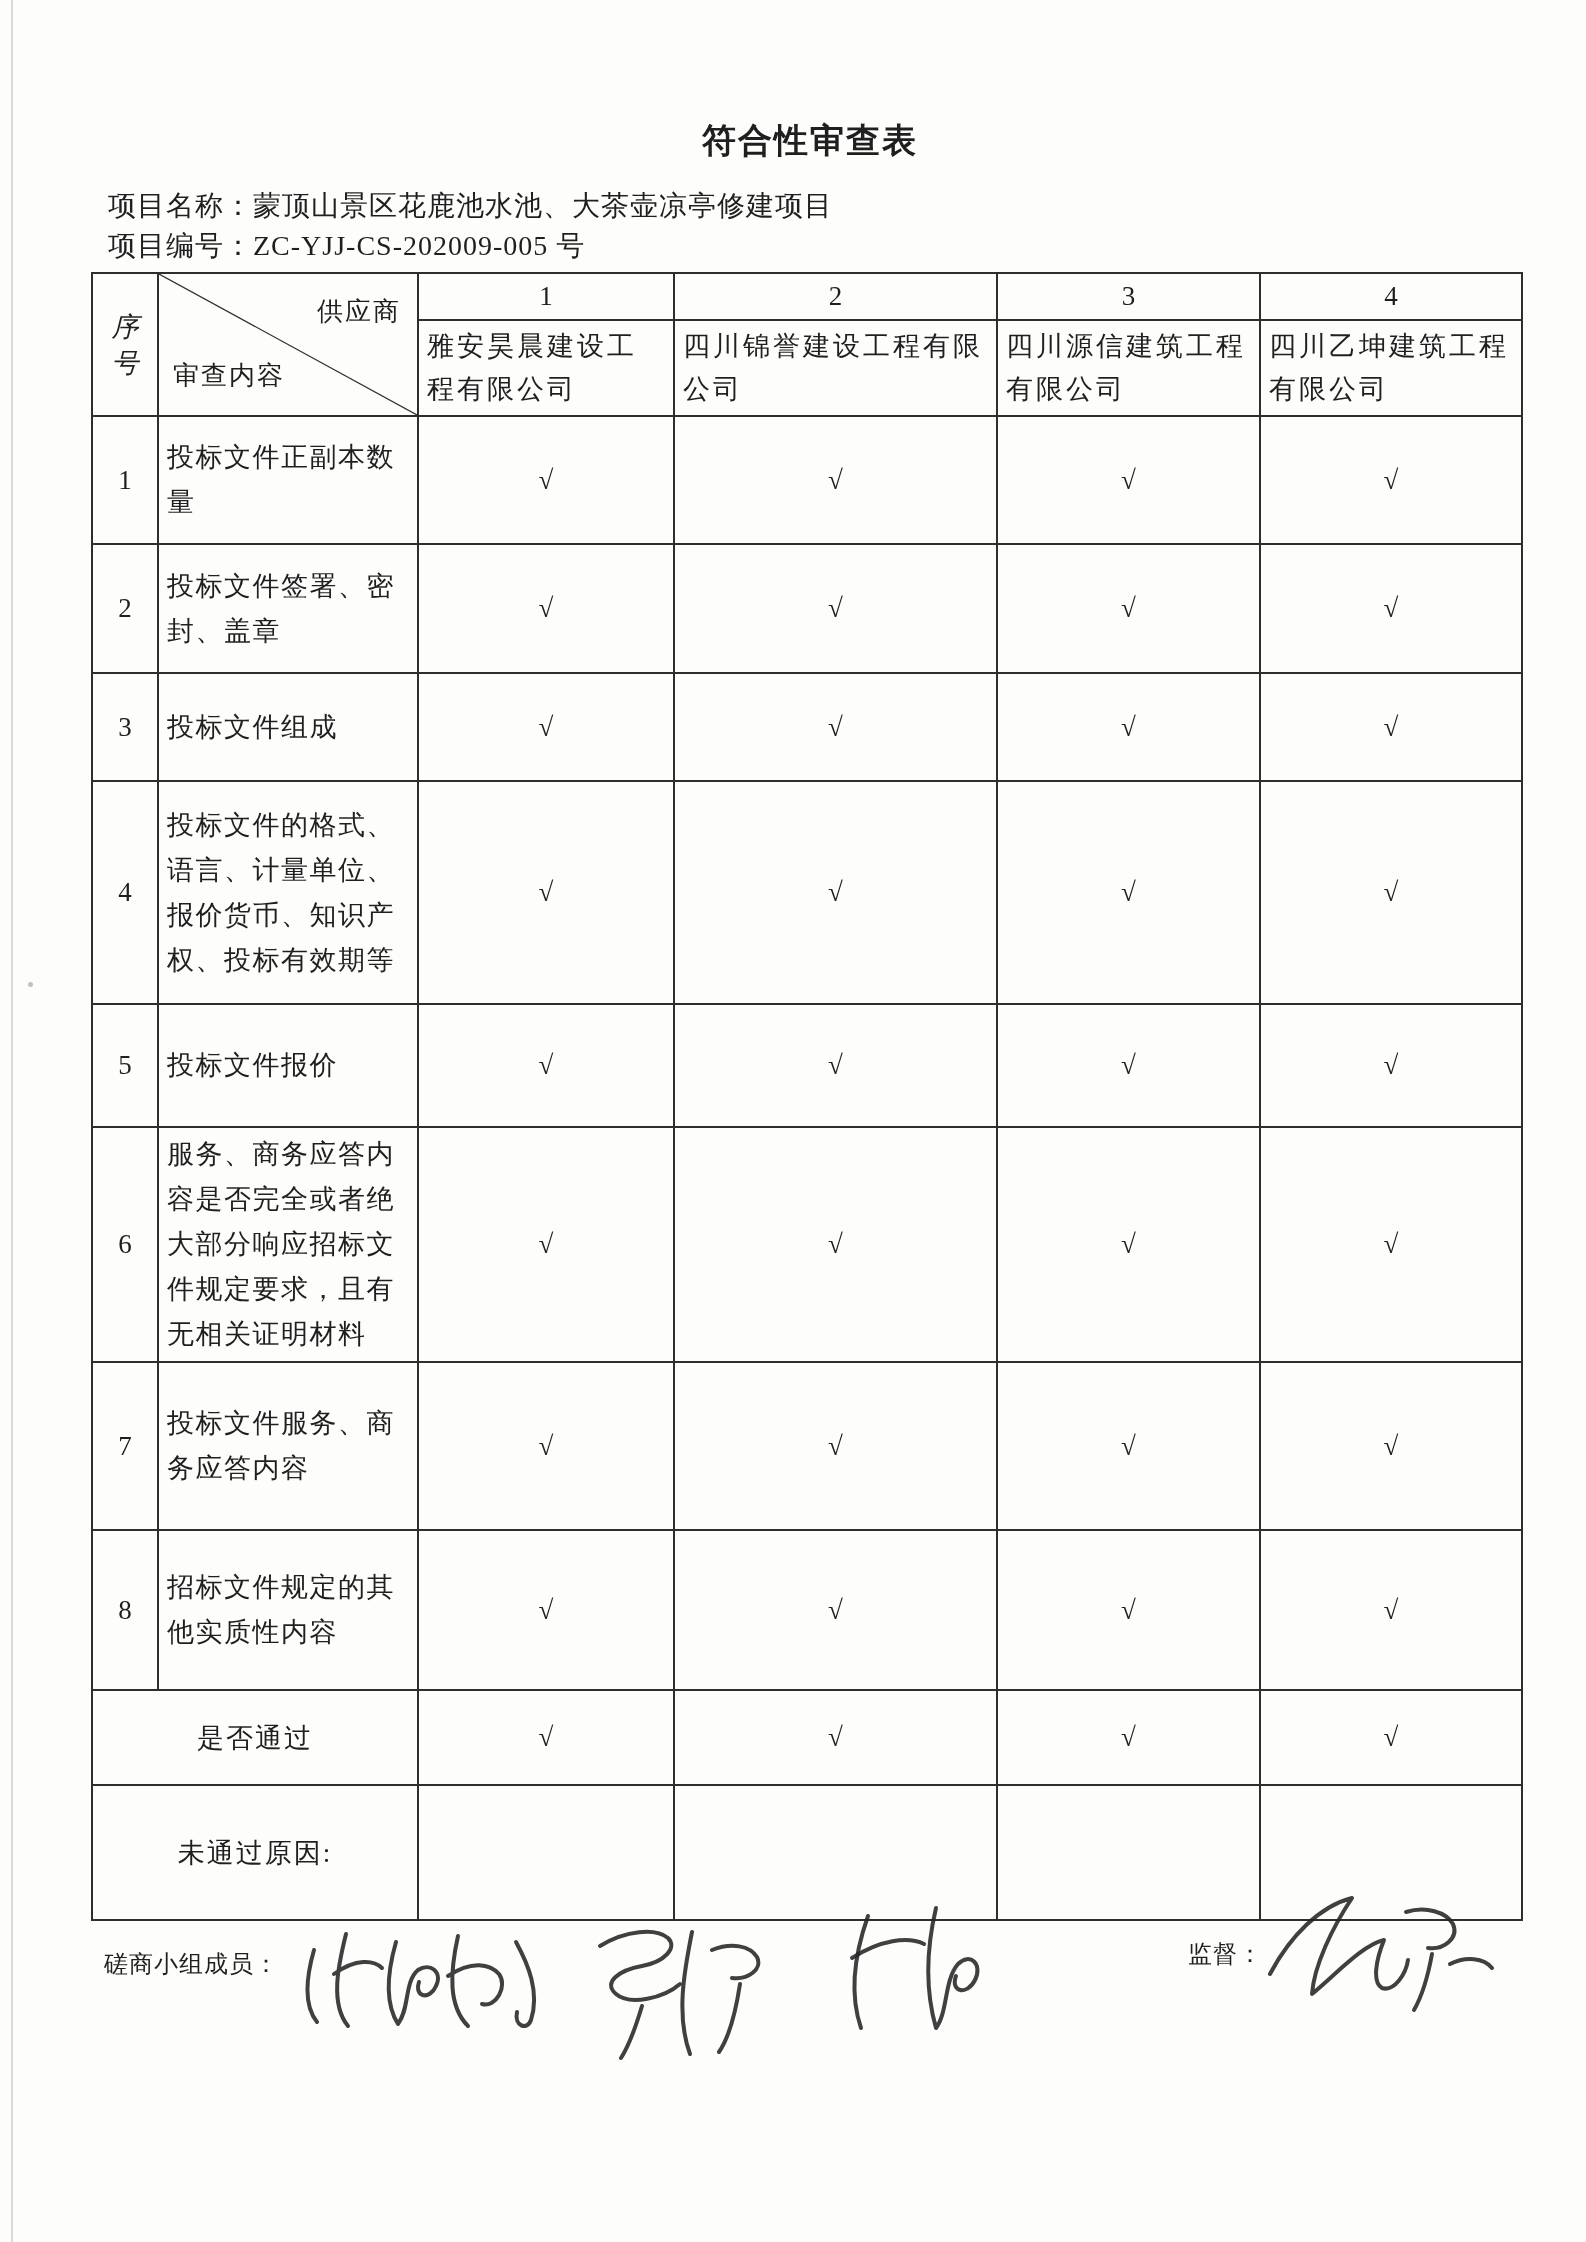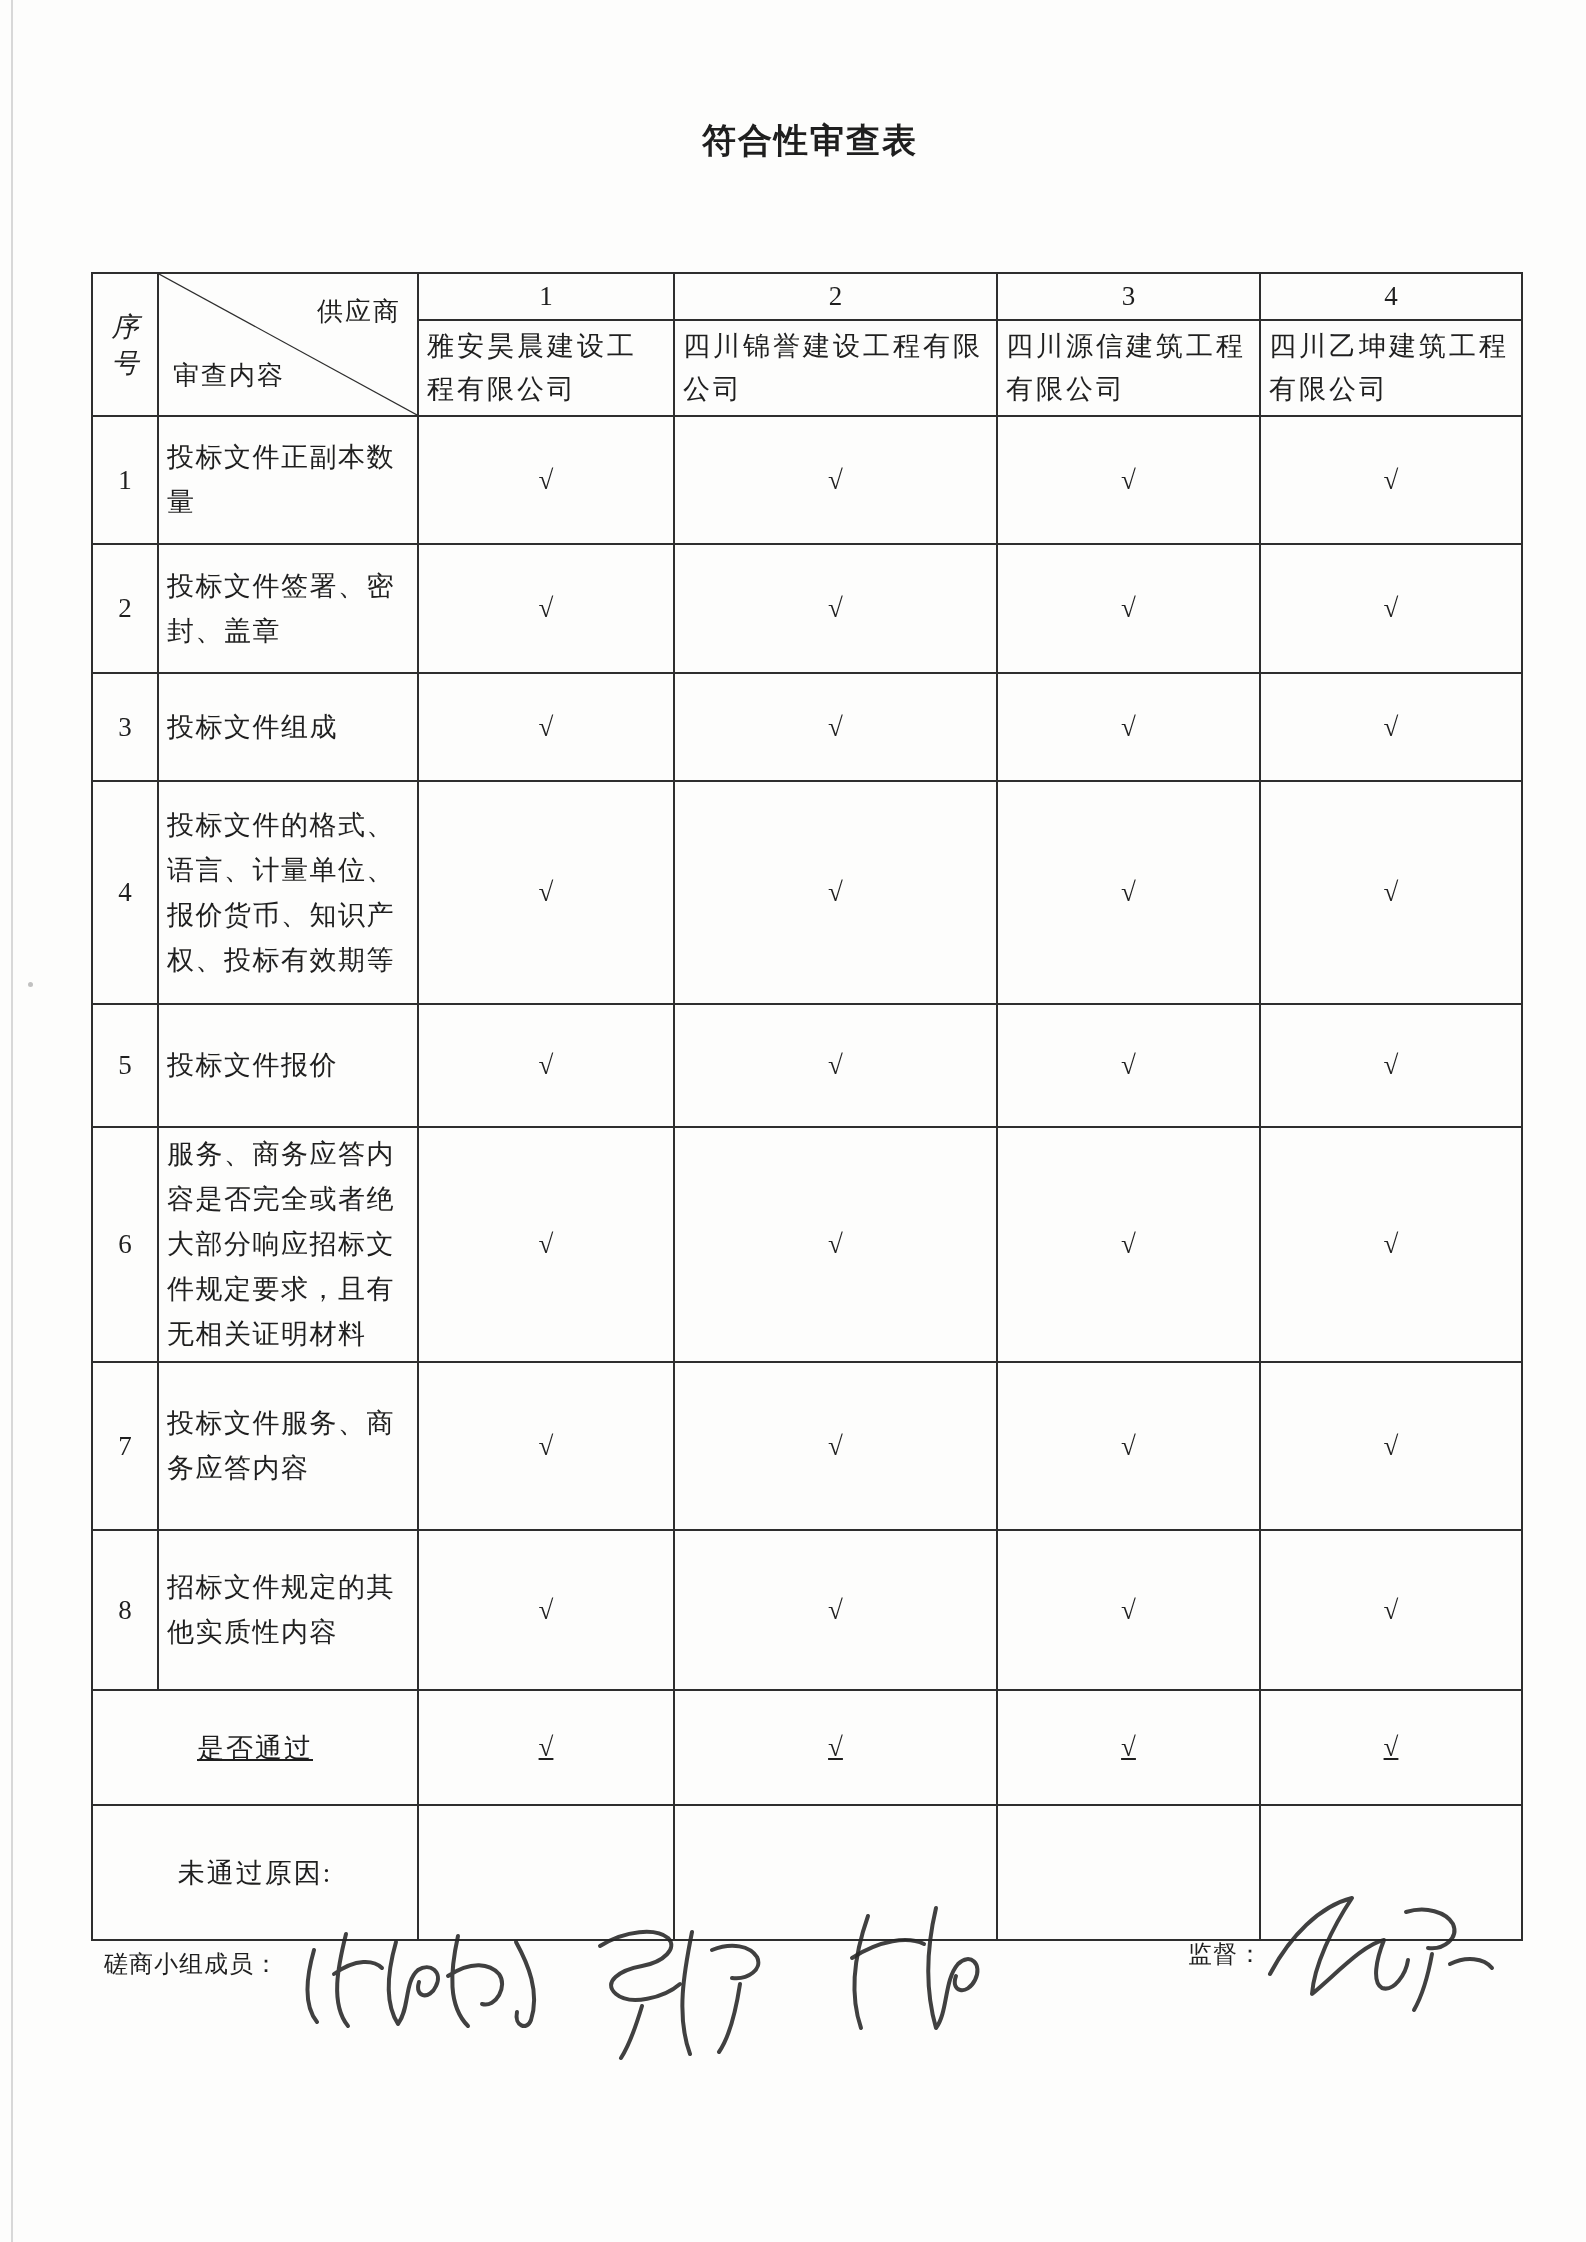--- a/index.html
+++ b/index.html
@@ -43,21 +43,21 @@
   tr.h-num{height:47px;}
   tr.h-name{height:86px;padding-left:16px;}
   tr.r1{height:128px;}
   tr.r2{height:129px;}
   tr.r3{height:108px;}
   tr.r4{height:223px;}
   tr.r5{height:123px;}
   tr.r6{height:229px;}
   tr.r7{height:168px;}
   tr.r8{height:160px;}
-  tr.pass{height:115px;text-decoration:underline;}
+  tr.pass{height:95px;}
   tr.fail{height:135px;}
   td.serial-head{text-align:center;font-size:26px;line-height:36px;padding:0 14px;font-style:italic;}
   td.diagonal{position:relative;padding:0;overflow:hidden;}
   td.diagonal .diag-svg{position:absolute;inset:0;width:100%;height:100%;}
   td.diagonal .corner-top{position:absolute;top:20px;right:16px;font-size:26px;letter-spacing:2px;}
   td.diagonal .corner-bottom{position:absolute;bottom:22px;left:14px;font-size:26px;letter-spacing:2px;}
   td.sup-no{text-align:center;font-size:26px;padding:2px 0;}
   td.sup-name{text-align:left;line-height:43px;letter-spacing:3px;padding:4px 10px;}
   td.row-no{text-align:center;font-size:27px;}
   td.content{line-height:45px;letter-spacing:1.5px;padding:6px 10px 6px 12px;}
@@ -77,20 +77,24 @@
 </head>
 <body>
 
 <div class="page">
 
   <div class="scan-line"></div>
   <div class="scan-dot"></div>
 
   <div class="doc-title">符合性审查表</div>
 
+  <div class="meta">
+    <div class="row"><span>项目名称：</span><span>蒙顶山景区花鹿池水池、大茶壶凉亭修建项目</span></div>
+    <div class="row"><span>项目编号：</span><span>ZC-YJJ-CS-202009-005 号</span></div>
+  </div>
 
   <table class="review">
     <colgroup>
       <col class="c-serial">
         <col class="c-content">
         <col class="c-s1">
         <col class="c-s2">
         <col class="c-s3">
         <col class="c-s4">
     </colgroup>

